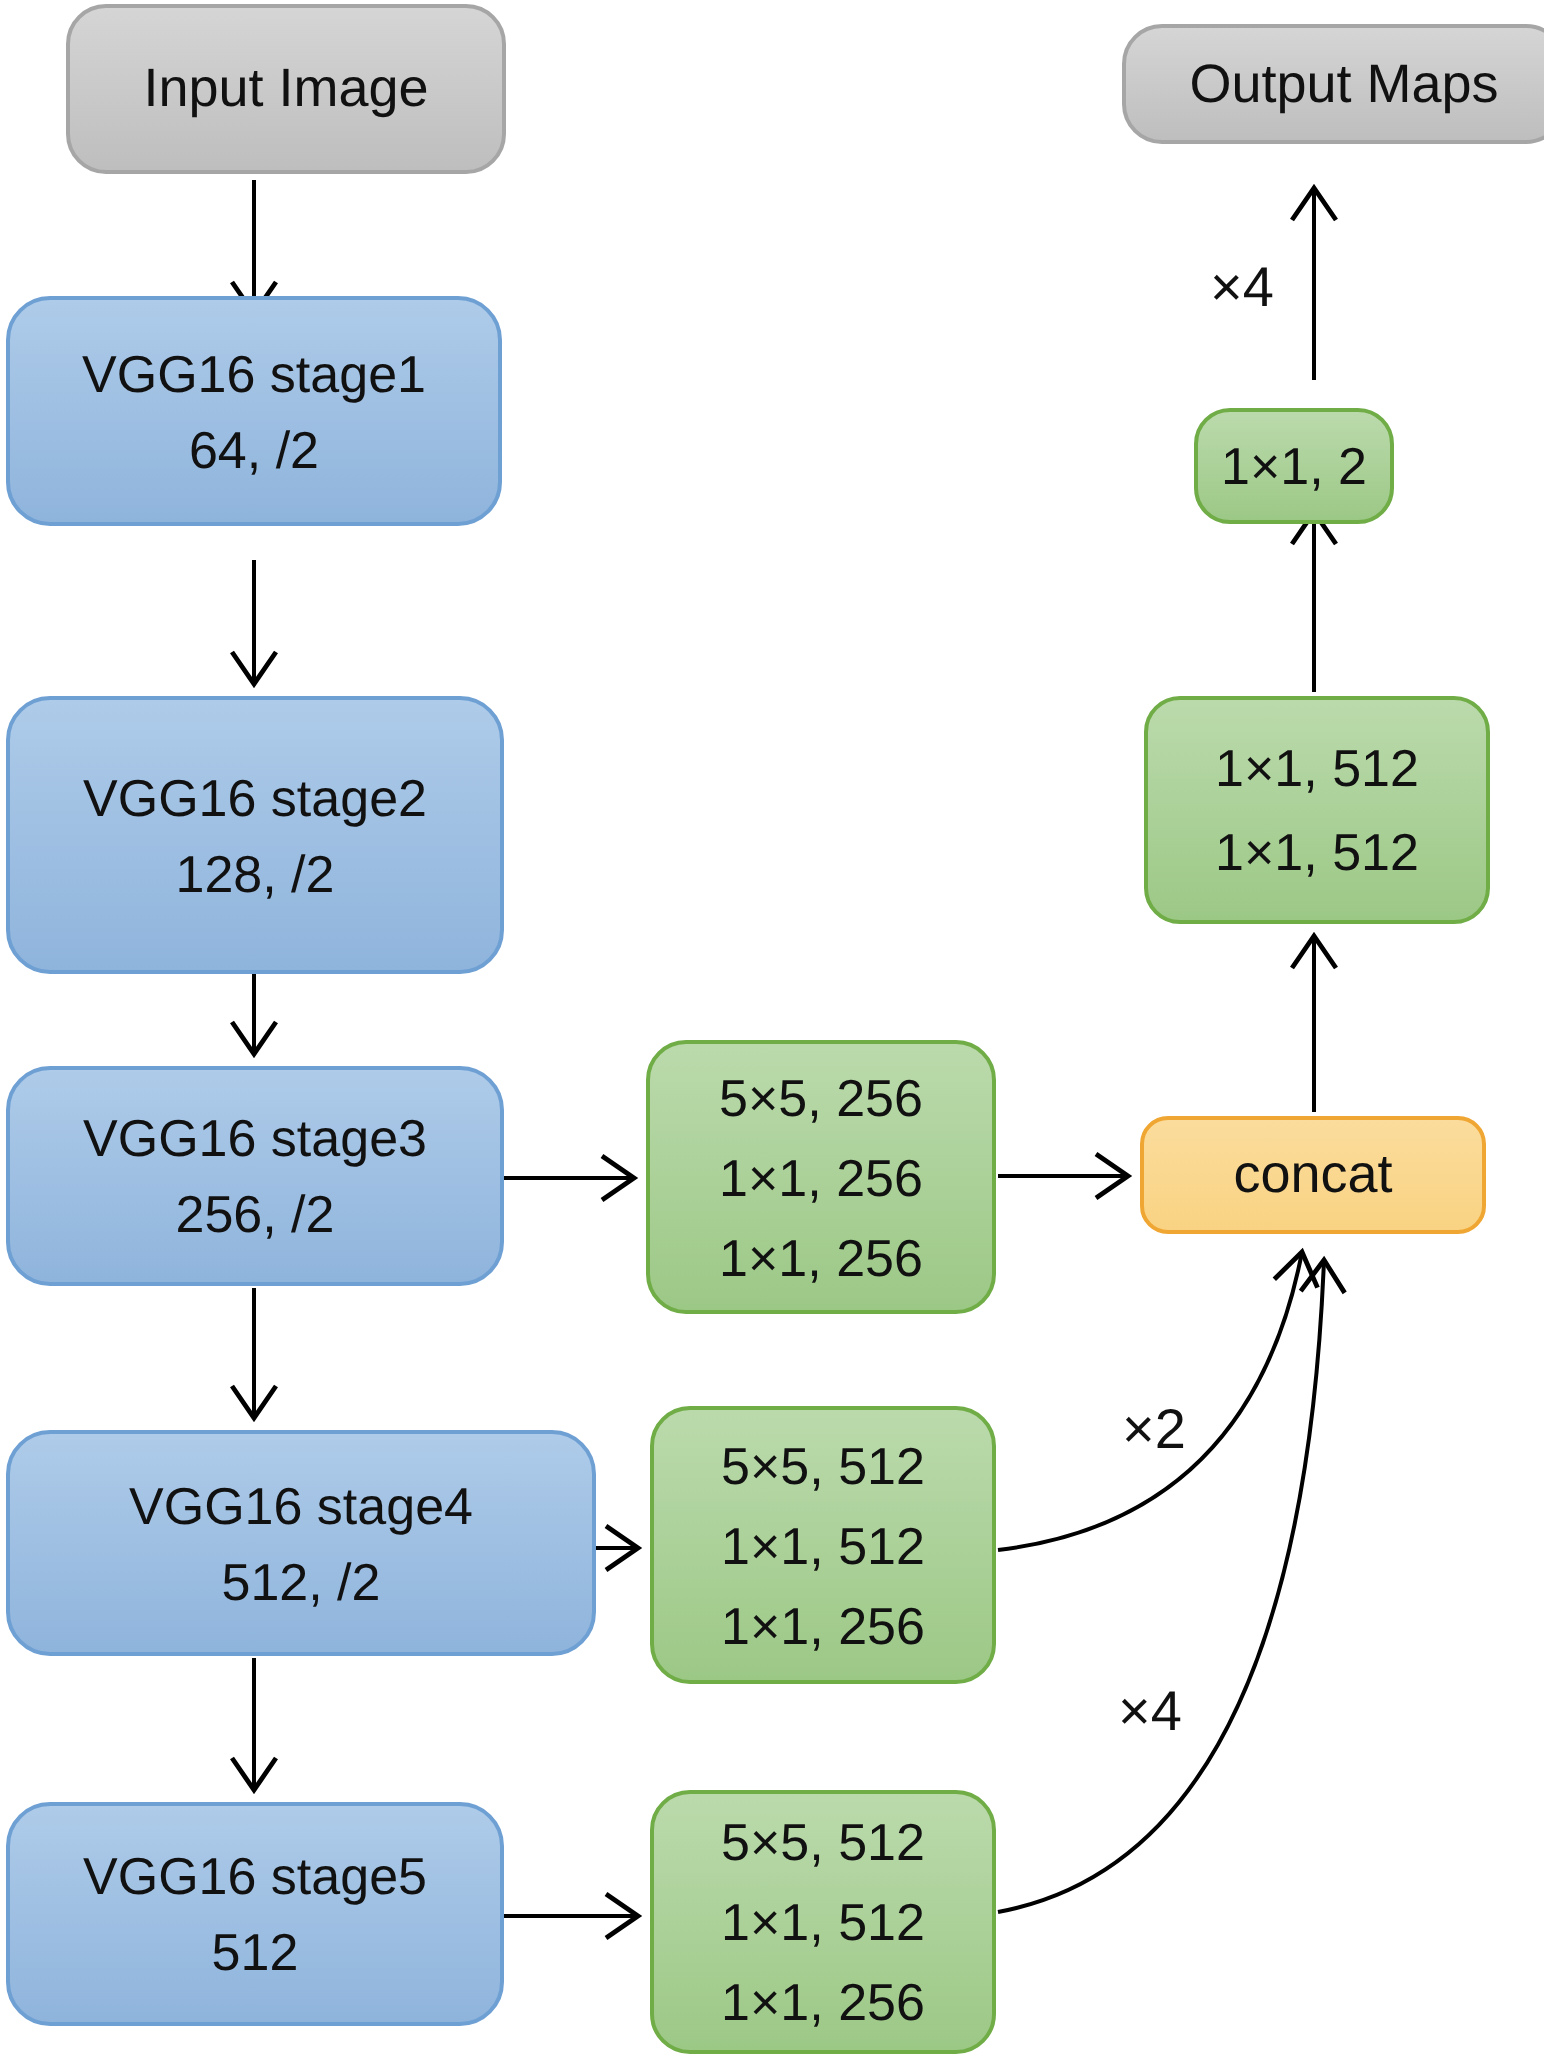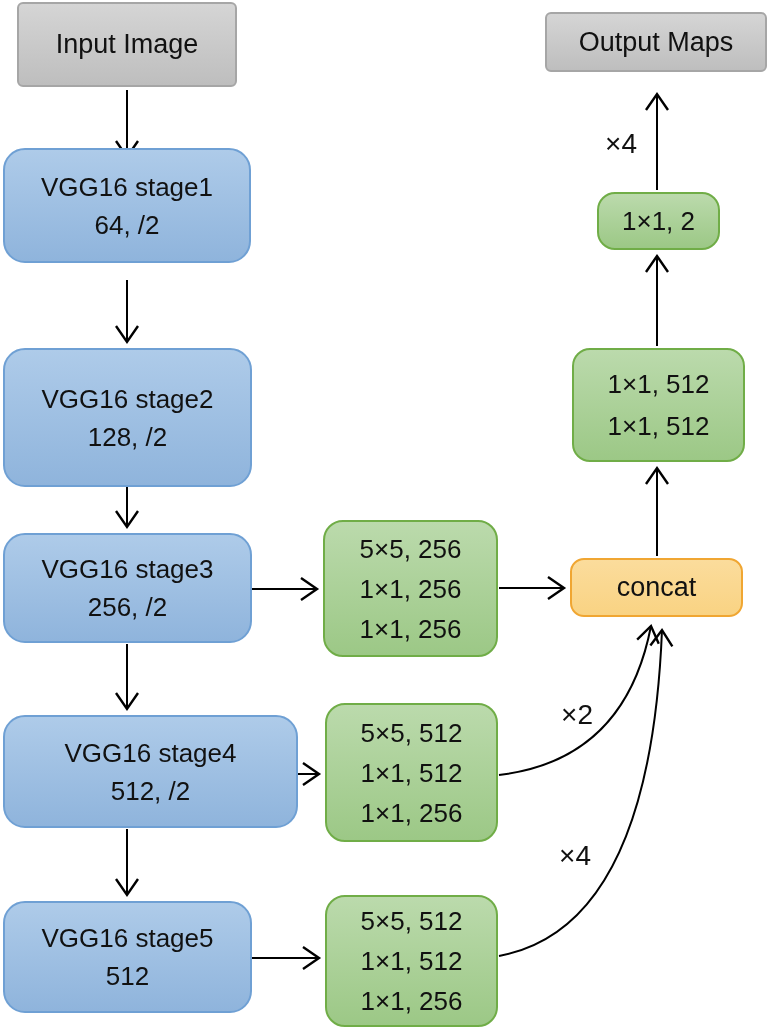--- a/index.html
+++ b/index.html
@@ -8,22 +8,23 @@
     font-family:"Liberation Sans", sans-serif;color:#111;overflow:hidden;
   }
   .arrows{position:absolute;left:0;top:0;width:772px;height:1033px;}
   .node{
     position:absolute;display:flex;flex-direction:column;
     align-items:center;justify-content:center;text-align:center;
     border:2px solid;box-sizing:border-box;
   }
   .node-gray{
     background:linear-gradient(#D5D5D5,#BEBEBE);
-    border-color:#A6A6A6;border-radius:6px;
+    border-color:#A6A6A6;border-radius:20px;
     font-size:27px;
+    margin-left:16px;
   }
   .node-blue{
     background:linear-gradient(#AECBE9,#8FB4DC);
     border-color:#6FA0D4;border-radius:22px;
     font-size:26px;line-height:38px;
   }
   .node-green{
     background:linear-gradient(#BBDAAC,#9CC886);
     border-color:#70AD47;border-radius:20px;
     font-size:26px;line-height:40px;
@@ -117,21 +118,21 @@
     <div>1×1, 256</div>
   </div>
 
   <div class="node node-yellow" style="left:570px;top:558px;width:173px;height:59px;text-align:right;">
     <div>concat</div>
   </div>
   <div class="node node-green2" style="left:572px;top:348px;width:173px;height:114px;">
     <div>1×1, 512</div>
     <div>1×1, 512</div>
   </div>
-  <div class="node node-green2" style="left:597px;top:192px;width:123px;height:58px;">
+  <div class="node node-green2" style="left:597px;top:204px;width:100px;height:58px;">
     <div>1×1, 2</div>
   </div>
 
   <div class="edge-label" style="left:593px;top:128px;width:56px;">×4</div>
   <div class="edge-label" style="left:549px;top:699px;width:56px;">×2</div>
   <div class="edge-label" style="left:547px;top:840px;width:56px;">×4</div>
 
 </div>
 
 </body></html>

